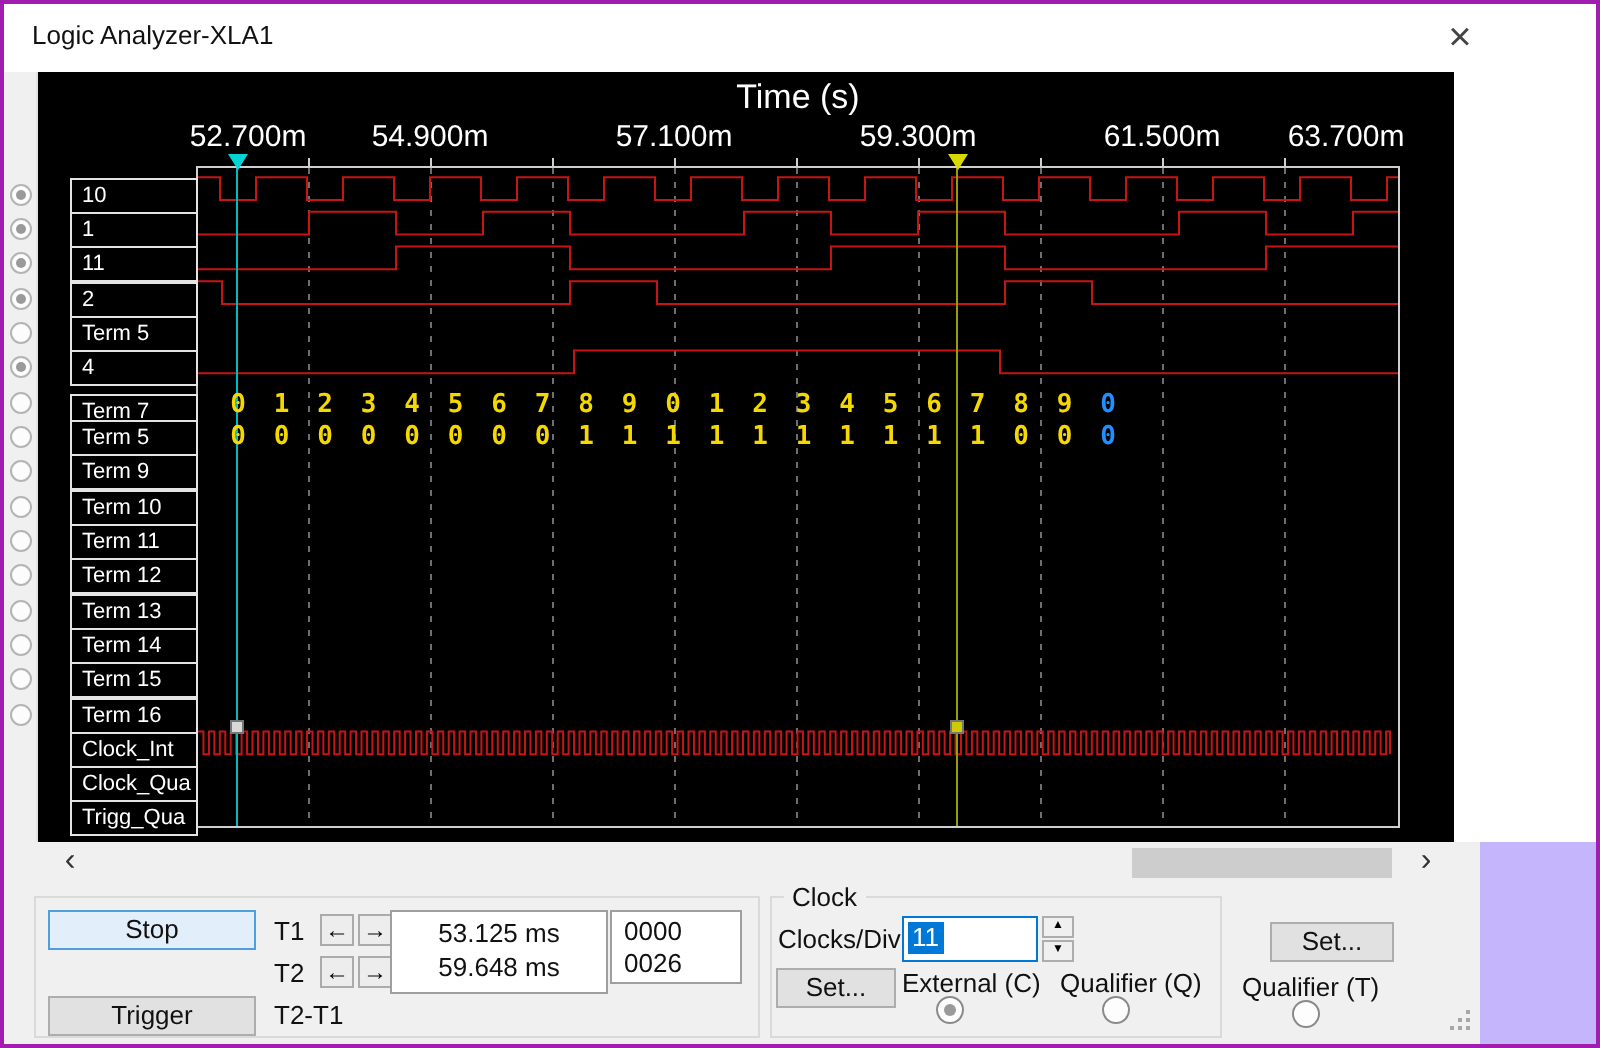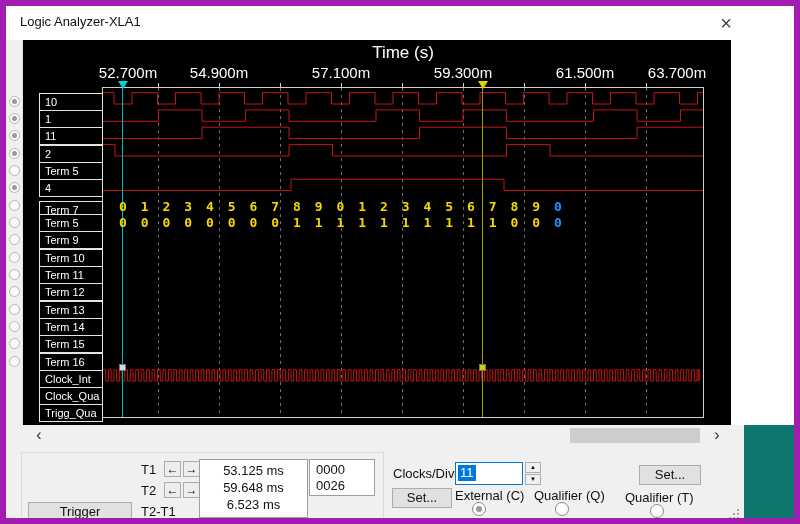--- a/index.html
+++ b/index.html
@@ -1,17 +1,17 @@
 <!DOCTYPE html>
 <html><head>
 <meta charset="utf-8">
 <style>
   html,body{margin:0;padding:0;background:#d8d8d8;font-family:"Liberation Sans","DejaVu Sans",sans-serif;}
   *{box-sizing:border-box;}
-  #window{position:relative;width:800px;height:524px;background:#0f766e;border:6px solid #a21caf;overflow:hidden;}
+  #window{position:relative;width:800px;height:524px;background:#c4b5fd;border:2px solid #a21caf;overflow:hidden;}
   
   #titlebar{position:absolute;left:0;top:0;width:100%;height:34px;background:#ffffff;}
   #title{position:absolute;left:14px;top:8px;font-size:13px;color:#111;}
   #closebtn{position:absolute;right:50px;top:4px;width:36px;height:26px;text-align:center;line-height:26px;font-size:20px;color:#444;cursor:pointer;}
   
   #main{position:absolute;left:0;top:34px;width:800px;height:385px;background:#ffffff;}
   #blackpanel{position:absolute;left:17px;top:0;width:708px;height:385px;background:#000;}
   #ledstrip{position:absolute;left:0;top:0;width:17px;height:385px;background:#f0f0f0;border-right:1px solid #e3e3e3;}
   .led{position:absolute;left:3px;width:11px;height:11px;border-radius:50%;background:#fcfcfc;border:1px solid #b4b4b4;}
   .led .dot{position:absolute;left:2px;top:2px;width:5px;height:5px;border-radius:50%;background:#9a9a9a;}
@@ -45,21 +45,21 @@
   #gb-left{left:15px;top:5px;width:363px;height:71px;}
   #gb-clock{left:383px;top:5px;width:226px;height:71px;}
   #gb-trigger{left:616px;top:5px;width:117px;height:71px;}
   .btn{position:absolute;background:#e1e1e1;border:1px solid #adadad;font-size:13px;text-align:center;color:#111;cursor:pointer;}
   #btn-stop{left:22px;top:12px;width:104px;height:20px;line-height:18px;background:#e2eefa;border:1px solid #4e9fdc;}
   #btn-reset{left:22px;top:34px;width:104px;height:20px;line-height:18px;}
   #btn-reverse{left:22px;top:55px;width:104px;height:20px;line-height:18px;}
   .tlbl{position:absolute;left:135px;font-size:13px;color:#111;}
   .arrowbtn{position:absolute;width:17px;height:16px;background:#ededed;border:1px solid #ababab;font-size:12px;font-weight:bold;line-height:14px;text-align:center;color:#000;cursor:pointer;}
   .valuebox{position:absolute;background:#fff;border:1px solid #9f9f9f;font-size:13px;color:#111;}
-  #timesbox{left:193px;top:12px;width:109px;height:59px;text-align:center;padding-top:2px;line-height:17px;}
+  #timesbox{left:193px;top:12px;width:109px;height:42px;text-align:center;padding-top:2px;line-height:17px;}
   #codesbox{left:303px;top:12px;width:66px;height:37px;padding:2px 0 0 6px;line-height:16px;}
   .inlbl{position:absolute;font-size:13px;color:#111;white-space:nowrap;}
   #spinbox{position:absolute;left:449px;top:15px;width:68px;height:23px;background:#fff;border:1px solid #0078d7;}
   #spinsel{display:inline-block;margin:2px 0 0 2px;padding:0 2px;background:#0078d7;color:#fff;font-size:13px;line-height:16px;}
   #spinner{position:absolute;left:519px;top:15px;width:16px;height:23px;}
   .spinbtn{position:absolute;left:0;width:16px;height:11px;background:#f0f0f0;border:1px solid #adadad;font-size:6px;line-height:9px;text-align:center;color:#000;cursor:pointer;}
   #spinup{top:0;} #spindown{top:12px;}
   #btn-clockset{left:386px;top:41px;width:60px;height:20px;line-height:18px;}
   #btn-trigset{left:633px;top:18px;width:62px;height:20px;line-height:18px;}
   .radio{position:absolute;width:14px;height:14px;border-radius:50%;background:#fdfdfd;border:1px solid #8a8a8a;cursor:pointer;}
@@ -217,42 +217,45 @@
   <div id="scrollstrip">
     <div id="scroll-left" class="scrollarrow">‹</div>
     <div id="scrollthumb"></div>
     <div id="scroll-right" class="scrollarrow">›</div>
   </div>
 
   <div id="controls">
 
     <div id="gb-left" class="groupbox"></div>
 
+    <div id="btn-stop" class="btn">Stop</div>
     <div id="btn-reverse" class="btn">Trigger</div>
 
     <span class="tlbl" style="top:15px">T1</span>
     <span class="tlbl" style="top:36px">T2</span>
     <span class="tlbl" style="top:57px">T2-T1</span>
 
     <div class="arrowbtn" style="left:158px;top:14px">←</div>
     <div class="arrowbtn" style="left:177px;top:14px">→</div>
     <div class="arrowbtn" style="left:158px;top:35px">←</div>
     <div class="arrowbtn" style="left:177px;top:35px">→</div>
 
     <div id="timesbox" class="valuebox">
       <div>53.125 ms</div>
       <div>59.648 ms</div>
-      <div>6.523 ms</div>
     </div>
 
     <div id="codesbox" class="valuebox">
       <div>0000</div>
       <div>0026</div>
     </div>
 
+    <div id="gb-clock" class="groupbox">
+      <span class="grouplabel">Clock</span>
+    </div>
     <span class="inlbl" style="left:387px;top:19px">Clocks/Div</span>
     <div id="spinbox">
       <span id="spinsel">11</span>
     </div>
     <div id="spinner">
       <div id="spinup" class="spinbtn">▲</div>
       <div id="spindown" class="spinbtn">▼</div>
     </div>
     <div id="btn-clockset" class="btn">Set...</div>
     <span class="inlbl" style="left:449px;top:41px">External (C)</span>

